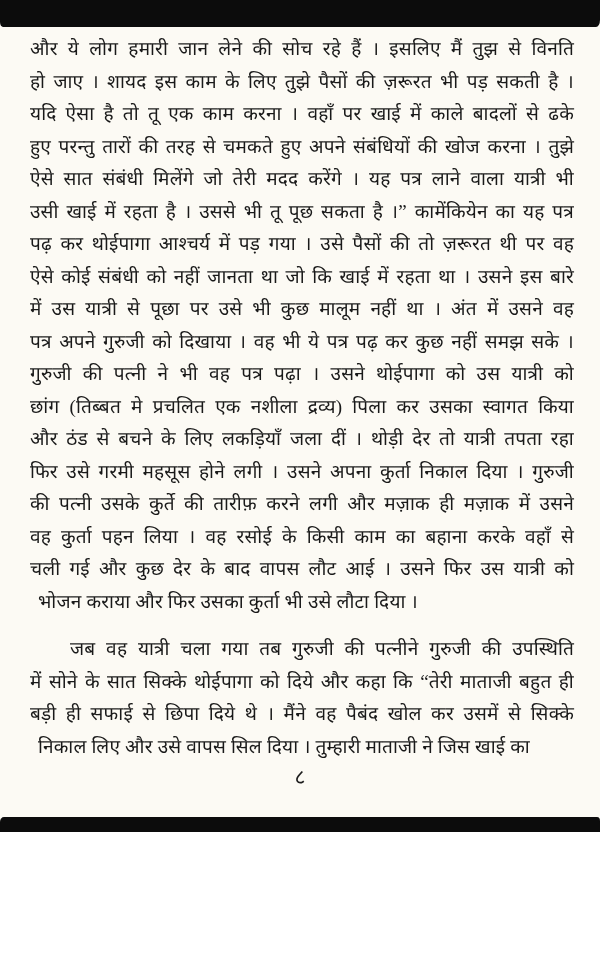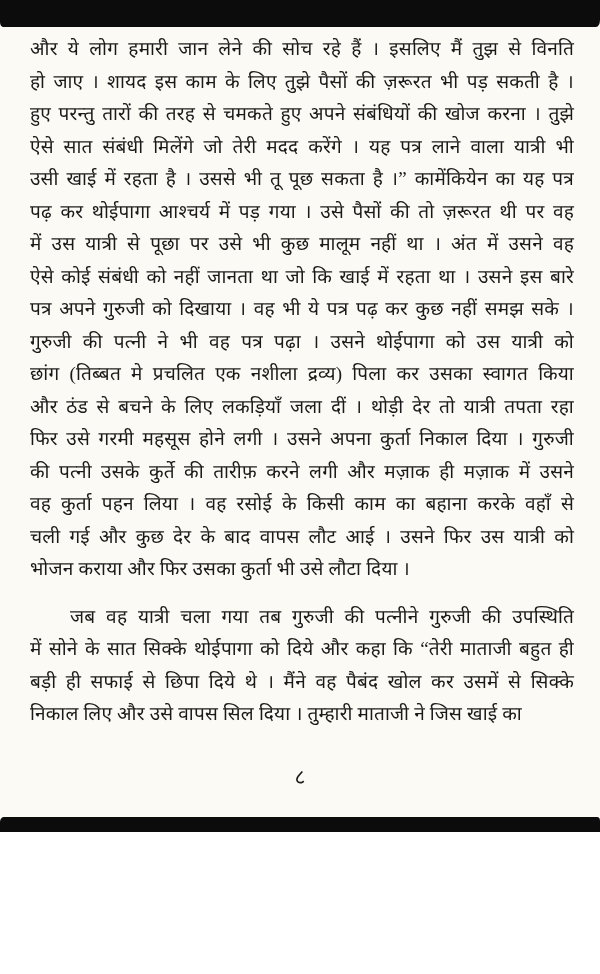--- a/index.html
+++ b/index.html
@@ -43,20 +43,21 @@
   }
   .paragraph { margin: 0; }
   .paragraph.spaced { margin-top: 15px; }
   .line {
     text-align: justify;
     text-align-last: justify;
     white-space: normal;
   }
   .line.last-line {
     text-align-last: left;
+    margin-left: 8px;
   }
   .line.indent {
     text-indent: 40px;
   }
   .page-number {
     position: absolute;
     bottom: 42px;
     left: 0;
     width: 100%;
     text-align: center;
@@ -66,26 +67,27 @@
 </style>
 </head>
 <body>
 
 <div class="page">
   <div class="scan-edge-top"></div>
   <div class="text-block">
       <div class="paragraph">
         <div class="line">और ये लोग हमारी जान लेने की सोच रहे हैं । इसलिए मैं तुझ से विनति</div>
         <div class="line">हो जाए । शायद इस काम के लिए तुझे पैसों की ज़रूरत भी पड़ सकती है ।</div>
+        <div class="line">यदि ऐसा है तो तू एक काम करना । वहाँ पर खाई में काले बादलों से ढके</div>
         <div class="line">हुए परन्तु तारों की तरह से चमकते हुए अपने संबंधियों की खोज करना । तुझे</div>
         <div class="line">ऐसे सात संबंधी मिलेंगे जो तेरी मदद करेंगे । यह पत्र लाने वाला यात्री भी</div>
         <div class="line">उसी खाई में रहता है । उससे भी तू पूछ सकता है ।” कामेंकियेन का यह पत्र</div>
         <div class="line">पढ़ कर थोईपागा आश्चर्य में पड़ गया । उसे पैसों की तो ज़रूरत थी पर वह</div>
+        <div class="line">ऐसे कोई संबंधी को नहीं जानता था जो कि खाई में रहता था । उसने इस बारे</div>
         <div class="line">में उस यात्री से पूछा पर उसे भी कुछ मालूम नहीं था । अंत में उसने वह</div>
-        <div class="line">ऐसे कोई संबंधी को नहीं जानता था जो कि खाई में रहता था । उसने इस बारे</div>
         <div class="line">पत्र अपने गुरुजी को दिखाया । वह भी ये पत्र पढ़ कर कुछ नहीं समझ सके ।</div>
         <div class="line">गुरुजी की पत्नी ने भी वह पत्र पढ़ा । उसने थोईपागा को उस यात्री को</div>
         <div class="line">छांग (तिब्बत मे प्रचलित एक नशीला द्रव्य) पिला कर उसका स्वागत किया</div>
         <div class="line">और ठंड से बचने के लिए लकड़ियाँ जला दीं । थोड़ी देर तो यात्री तपता रहा</div>
         <div class="line">फिर उसे गरमी महसूस होने लगी । उसने अपना कुर्ता निकाल दिया । गुरुजी</div>
         <div class="line">की पत्नी उसके कुर्ते की तारीफ़ करने लगी और मज़ाक ही मज़ाक में उसने</div>
         <div class="line">वह कुर्ता पहन लिया । वह रसोई के किसी काम का बहाना करके वहाँ से</div>
         <div class="line">चली गई और कुछ देर के बाद वापस लौट आई । उसने फिर उस यात्री को</div>
         <div class="line last-line">भोजन कराया और फिर उसका कुर्ता भी उसे लौटा दिया ।</div>
       </div>

